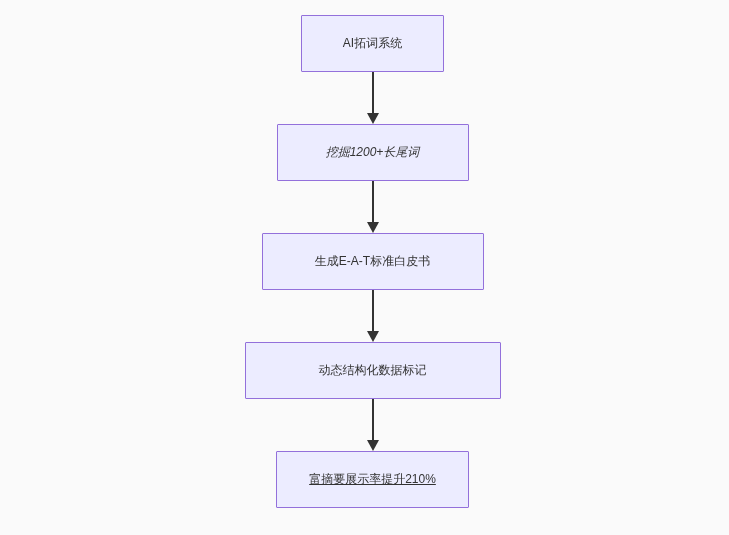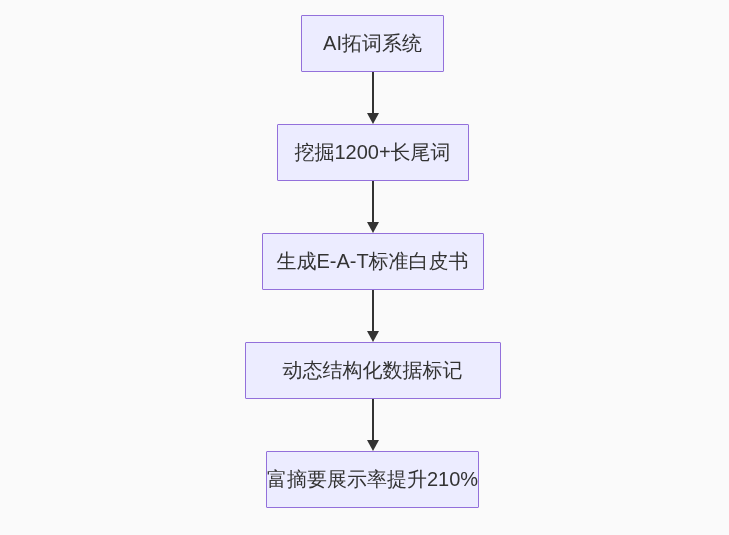--- a/index.html
+++ b/index.html
@@ -29,29 +29,29 @@
   }
   .node {
     height: 57px;
     display: flex;
     align-items: center;
     justify-content: center;
     background: var(--node-fill);
     border: 1px solid var(--node-border);
     border-radius: 1px;
     color: var(--text-color);
-    font-size: 20px;
+    font-size: 12px;
     white-space: nowrap;
     flex: 0 0 auto;
   }
   .node.n1 { width: 143px; }
-  .node.n2 { width: 192px; }
+  .node.n2 { width: 192px; font-style: italic; }
   .node.n3 { width: 222px; }
   .node.n4 { width: 256px; }
-  .node.n5 { width: 213px; }
+  .node.n5 { width: 193px; text-decoration: underline; }
   .edge {
     position: relative;
     width: 16px;
     height: 52px;
     flex: 0 0 auto;
   }
   .edge-line {
     position: absolute;
     top: 0; left: 50%;
     width: 2px; height: 44px;

